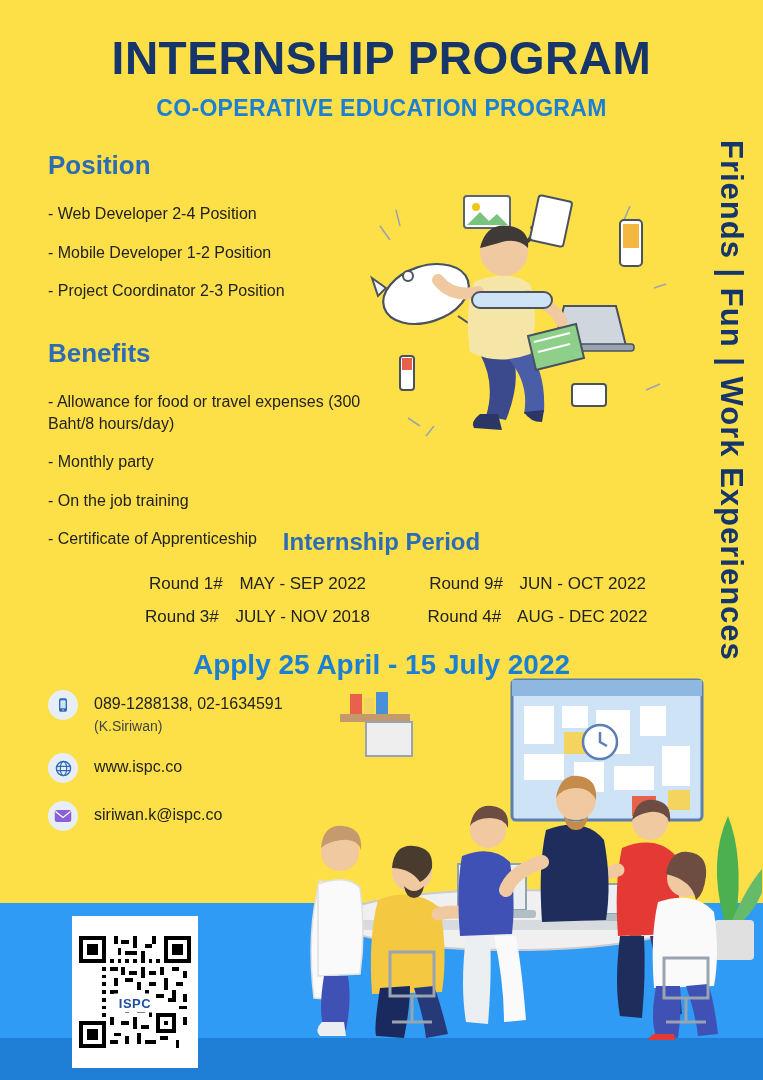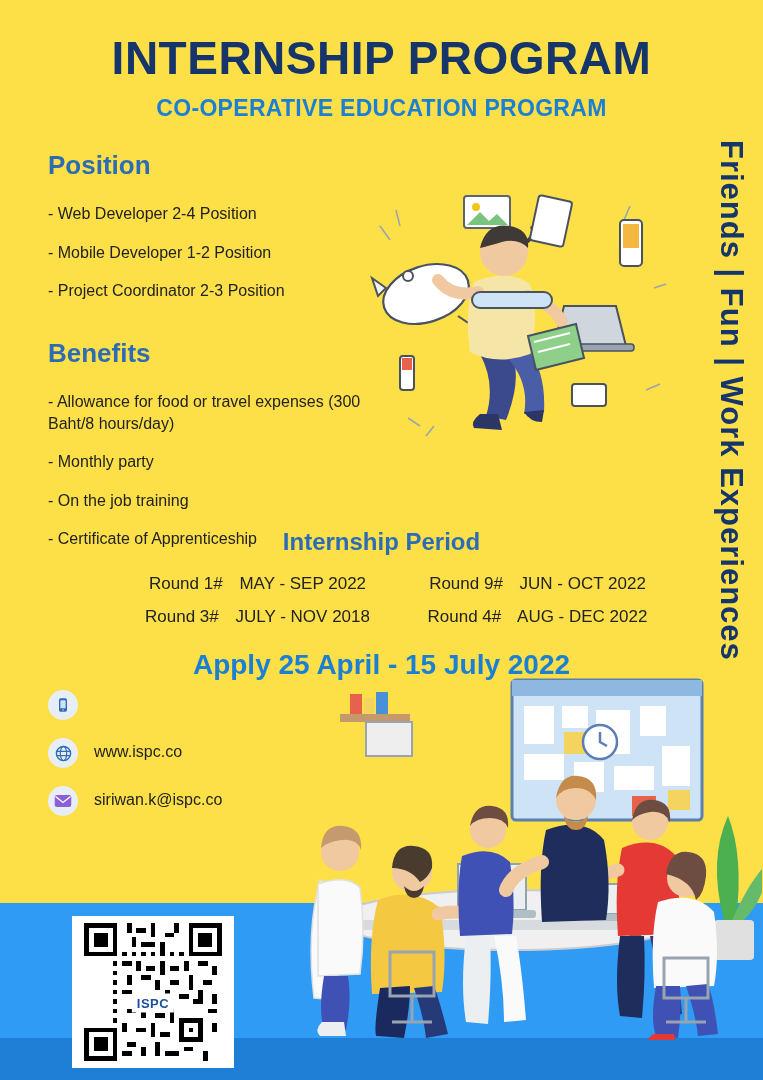--- a/index.html
+++ b/index.html
@@ -136,21 +136,21 @@
     position: absolute;
     left: 0; right: 0; bottom: 0;
     height: 42px;
     background: #1f7fd6;
   }
 
   
   .qr {
     position: absolute;
     left: 72px; bottom: 12px;
-    width: 162px; height: 152px;
+    width: 126px; height: 152px;
     background: #fff;
     padding: 7px;
   }
   .qr canvas, .qr .qrgrid {
     width: 100%; height: 100%;
     display: block;
   }
   .qr-label {
     position: absolute;
     left: 50%; top: 57%;
@@ -288,20 +288,24 @@
 
   <div id="contact-block">
 
     <div class="contact-row">
       <span class="ci">
         <svg width="16" height="16" viewBox="0 0 24 24">
             <rect x="6" y="2" width="12" height="20" rx="2.5" fill="#2d6cb5"></rect>
             <rect x="8" y="5" width="8" height="12" rx="1" fill="#cfe3f7"></rect>
             <circle cx="12" cy="19.4" r="1.1" fill="#cfe3f7"></circle>
           </svg>
+      </span>
+      <span class="ctext">
+        <span>089-1288138, 02-1634591</span>
+        <span class="sub">(K.Siriwan)</span>
       </span>
     </div>
 
     <div class="contact-row">
       <span class="ci">
         <svg width="17" height="17" viewBox="0 0 24 24">
             <circle cx="12" cy="12" r="10" fill="none" stroke="#2d6cb5" stroke-width="2"></circle>
             <ellipse cx="12" cy="12" rx="4.5" ry="10" fill="none" stroke="#2d6cb5" stroke-width="1.6"></ellipse>
             <path d="M2.5 9 h19 M2.5 15 h19" stroke="#2d6cb5" stroke-width="1.6"></path>
           </svg>

